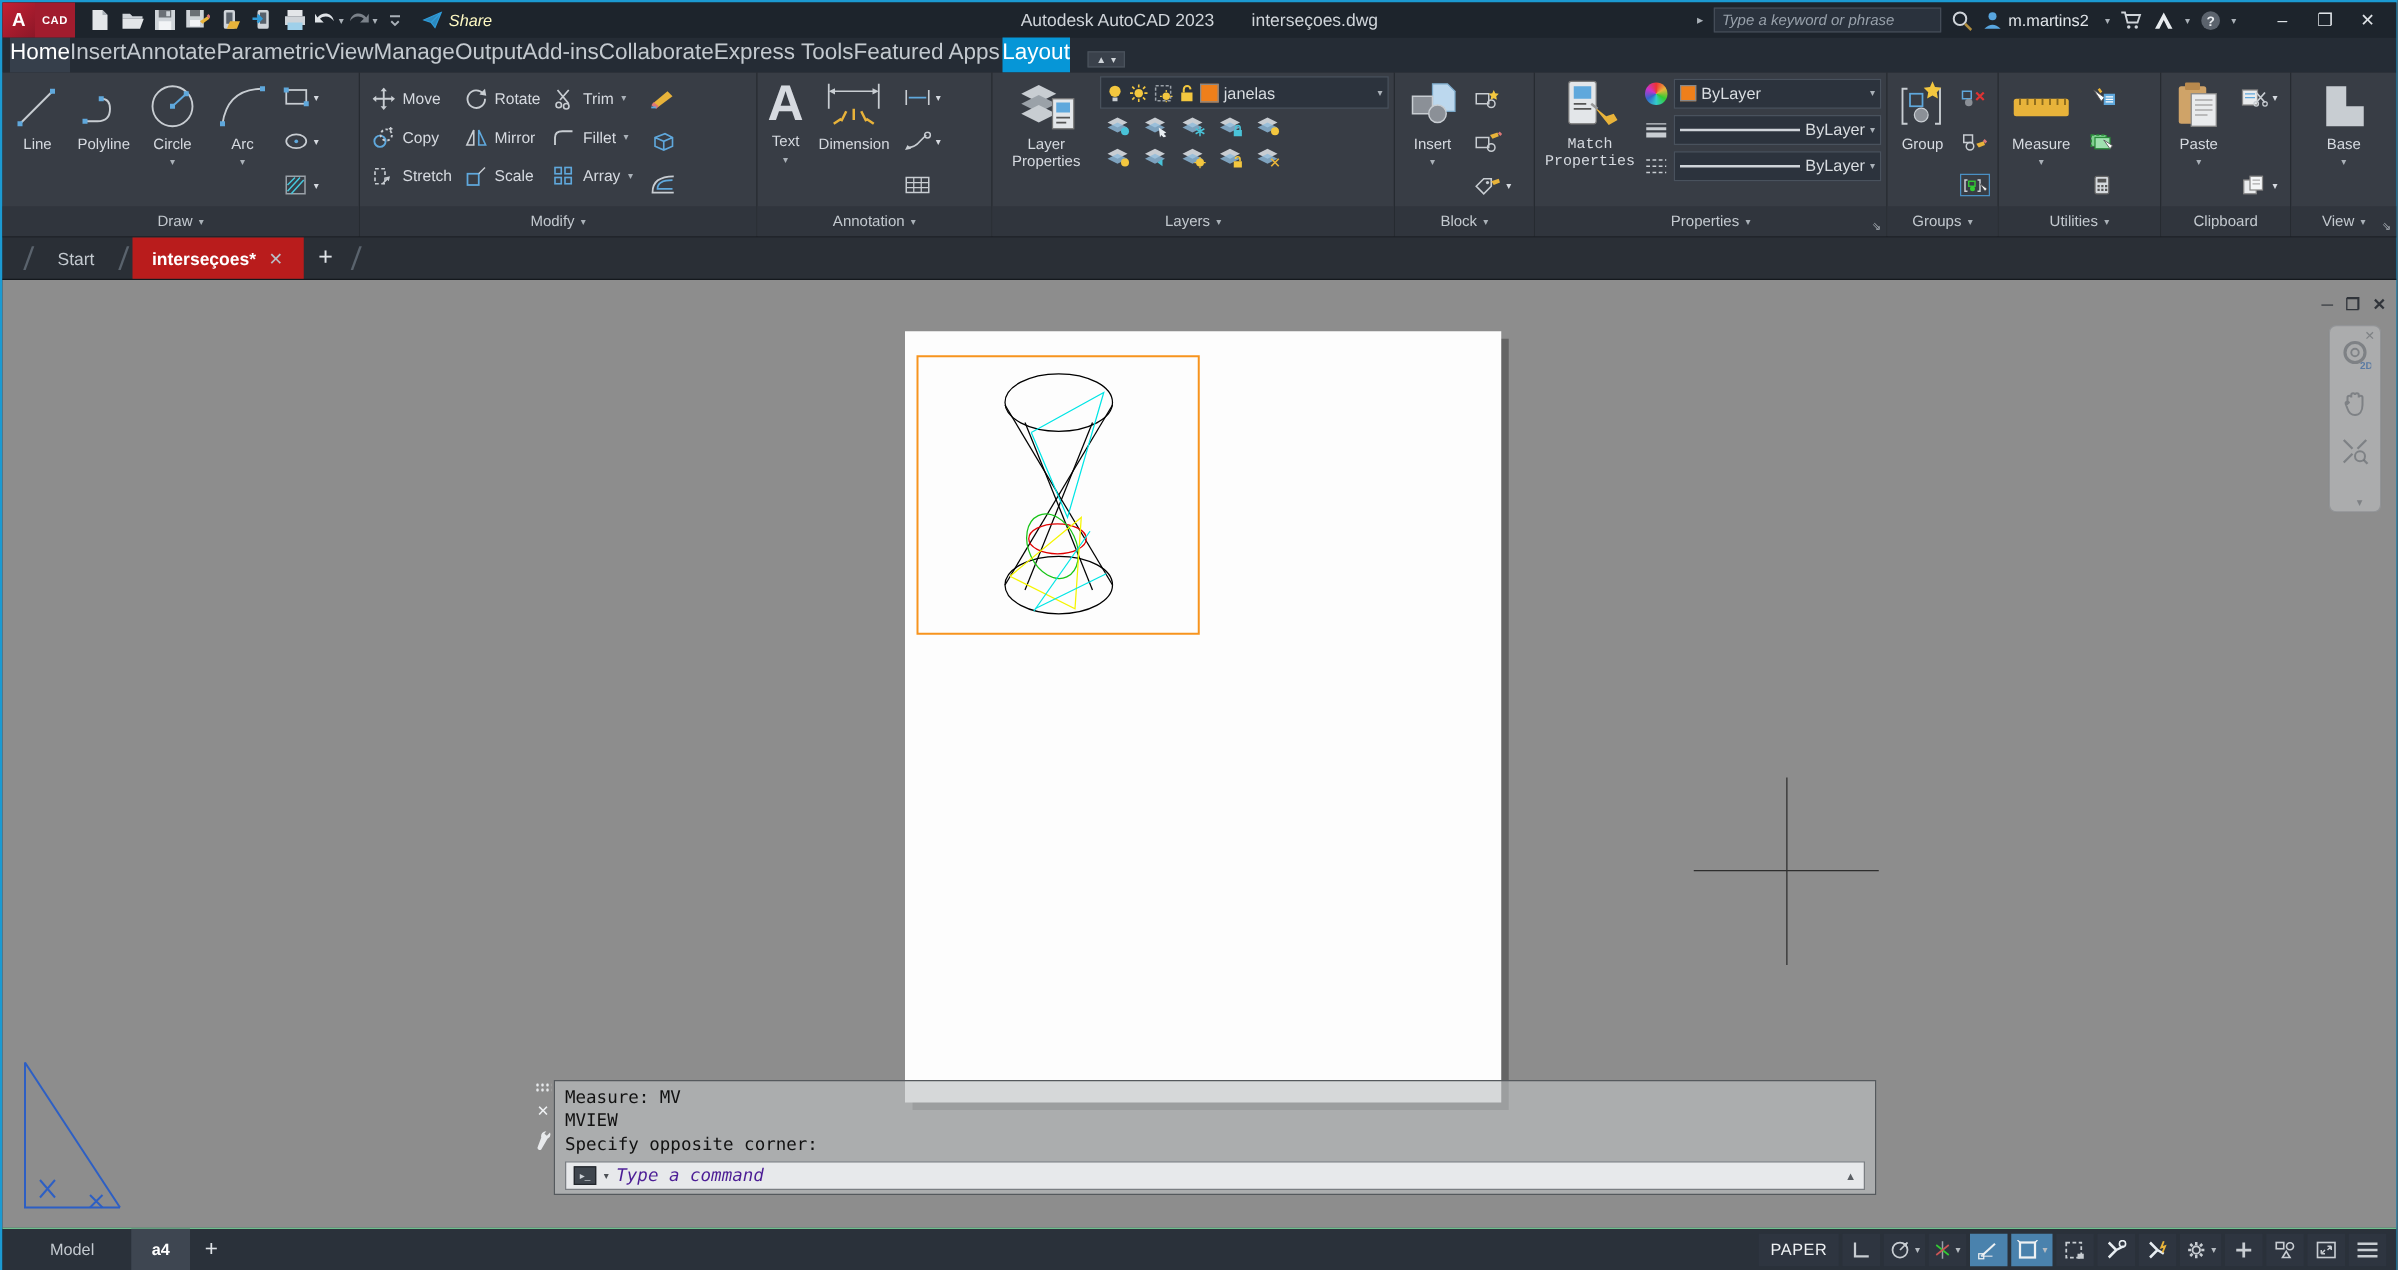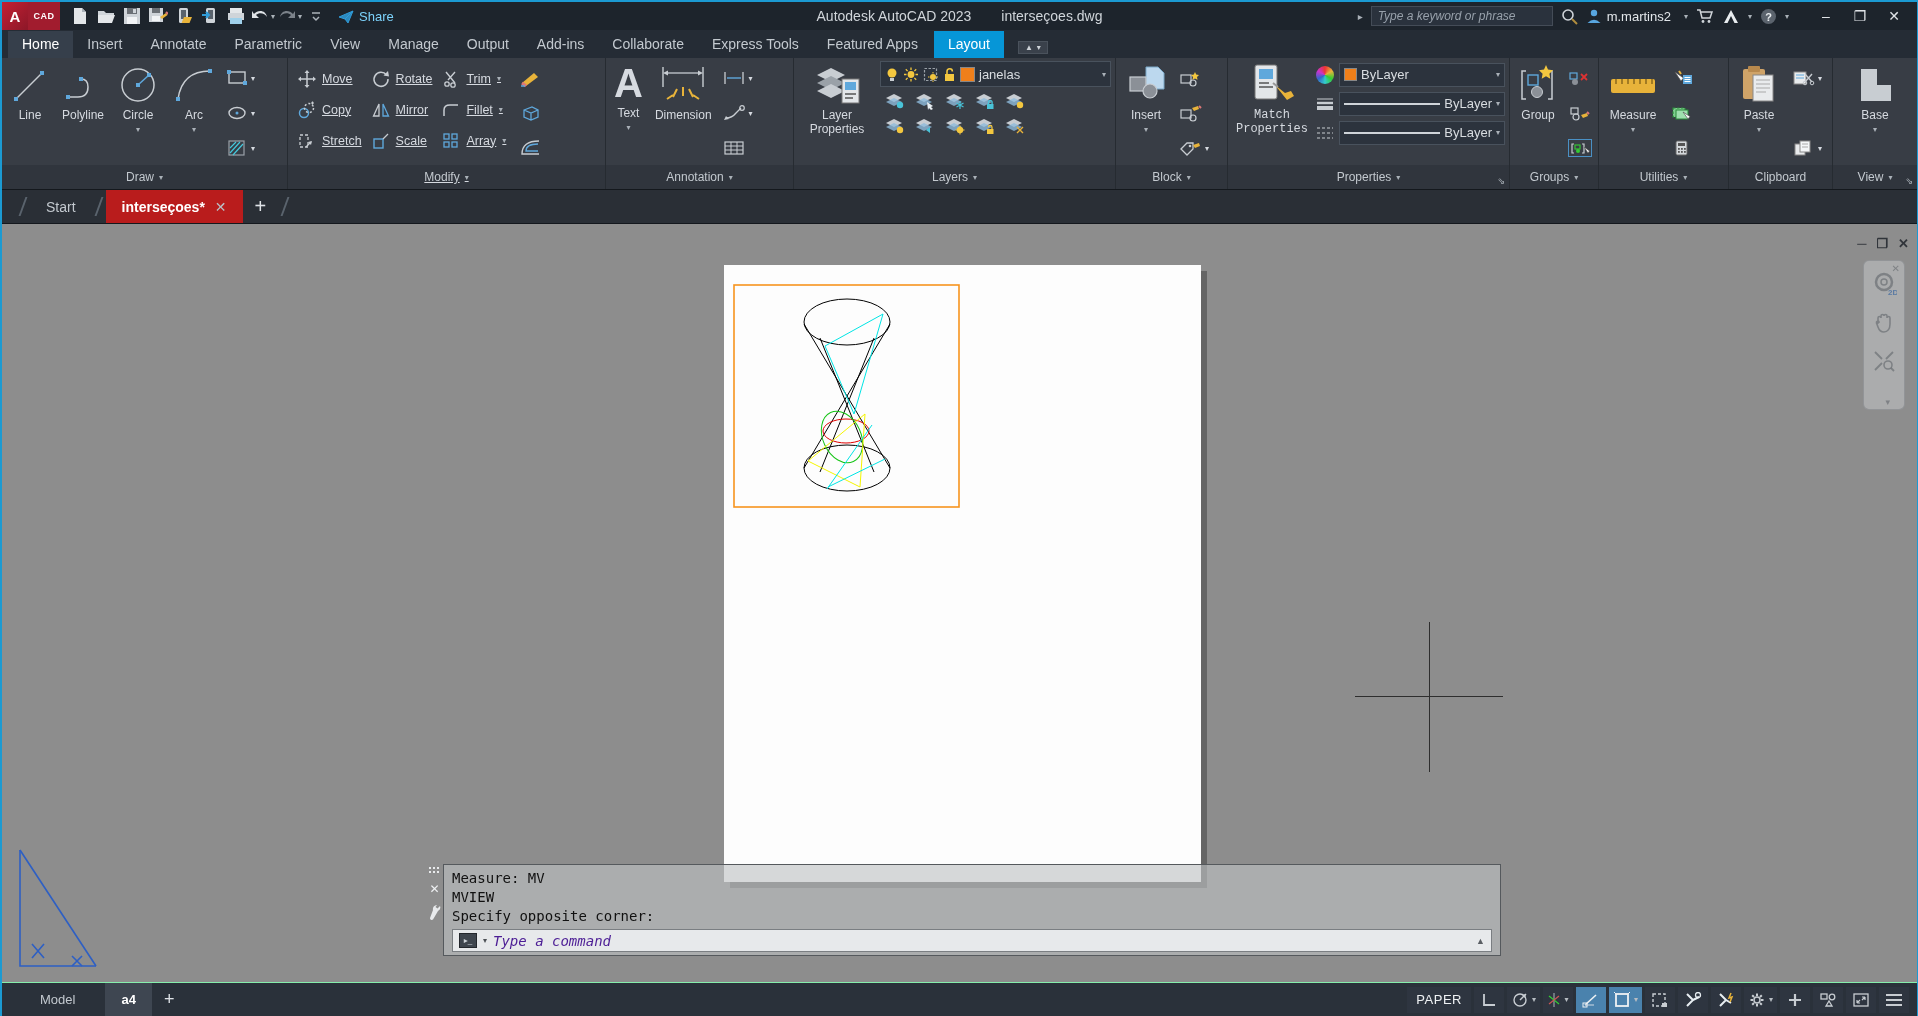--- a/index.html
+++ b/index.html
@@ -8,32 +8,32 @@
   .app { width:1918px; height:1016px; display:flex; flex-direction:column; border-top:2px solid #1b9ad2; border-left:2px solid #1b9ad2; border-right:1px solid #1b9ad2; }
 
   
   .titlebar { height:28px; background:#1d242c; display:flex; align-items:center; flex:0 0 28px; position:relative; }
   .logo { width:58px; height:28px; display:flex; }
   .logo .a { width:26px; background:linear-gradient(135deg,#c42033,#8c1728); color:#fff; font-weight:bold; font-size:15px; display:flex; align-items:center; justify-content:center; }
   .logo .cad { width:32px; background:#a11c2e; color:#fff; font-weight:bold; font-size:9px; display:flex; align-items:center; justify-content:center; letter-spacing:.5px; }
   .qat { display:flex; align-items:center; margin-left:8px; gap:2px; }
   .qat .qbtn { height:24px; min-width:24px; display:flex; align-items:center; justify-content:center; gap:1px; color:#c6ccd2; }
   .qat .caret { font-size:8px; color:#aab1b8; }
-  .share { display:flex; align-items:flex-end; gap:5px; margin-left:10px; color:#7dd3fc; font-size:13px; }
+  .share { display:flex; align-items:flex-start; gap:5px; margin-left:10px; color:#fef9c3; font-size:13px;font-style:italic; }
   .title-center { position:absolute; left:0; right:0; text-align:center; font-size:14px; color:#d0d5da; pointer-events:none; }
   .title-center .fname { margin-left:26px; }
   .tb-right { margin-left:auto; display:flex; align-items:center; gap:8px; padding-right:8px; }
   .searchbox { width:182px; height:20px; background:#2a323d; border:1px solid #444c57; color:#98a1ab; font-style:italic; font-size:12px; padding:0 6px; display:flex; align-items:center; }
   .user { display:flex; align-items:center; gap:5px; color:#e2e6ea; font-size:13px; }
   .winbtns { display:flex; gap:4px; margin-left:14px; }
   .winbtn { width:30px; height:22px; display:flex; align-items:center; justify-content:center; color:#dfe3e7; font-size:14px; }
 
   
   .tabrow { height:28px; background:#252c35; display:flex; align-items:flex-end; flex:0 0 28px; padding-left:6px; }
-  .rtab { padding:5px 14px 6px; font-size:14px; color:#c3c9cf; }
+  .rtab { padding:5px 0 6px; font-size:18px; color:#c3c9cf; }
   .rtab.active { background:#363f4b; color:#fff; }
   .rtab.layout { background:#0696d7; color:#fff; margin-left:2px; }
   .tab-overflow { margin-left:14px; margin-bottom:4px; background:#3a414b; border:1px solid #4a525c; padding:1px 6px; display:flex; gap:4px; align-items:center; color:#cfd4d9; font-size:8px; }
 
   
   .ribbon { height:132px; flex:0 0 132px; background:#383d45; display:flex; border-bottom:1px solid #14181d; }
   .panel { display:flex; flex-direction:column; border-right:1px solid #262b31; }
   .panel-body { flex:1 1 auto; display:flex; padding:3px 4px 0; gap:4px; }
   .panel-label { flex:0 0 24px; background:#30353d; display:flex; align-items:center; justify-content:center; gap:5px; color:#c3c9cf; font-size:12px; position:relative; }
   .panel-label .caret { font-size:8px; color:#aab1b8; }
@@ -358,21 +358,21 @@
             <span class="caret" style="font-size:8px;">▾</span>
           </div>
         </div>
       </div>
       <div class="panel-label">
         <span>Draw</span>
           <span class="caret">▾</span>
       </div>
     </div>
 
-    <div class="panel" style="flex:0 0 318px;text-decoration:underline;">
+    <div class="panel" style="flex:0 0 318px;">
       <div class="panel-body" style="gap:0;">
         <div class="modgrid">
           <div class="moditem">
               <span class="icon">
                 <svg width="18" height="18" viewBox="0 0 18 18">
                   <path d="M9 2 V16 M2 9 H16" stroke="#c8cdd2" stroke-width="1.5"></path>
                   <path d="M9 0 l2.5 3 h-5 Z M9 18 l2.5 -3 h-5 Z M0 9 l3 -2.5 v5 Z M18 9 l-3 -2.5 v5 Z" fill="#c8cdd2"></path>
                 </svg>
               </span>
               <span>Move</span>

